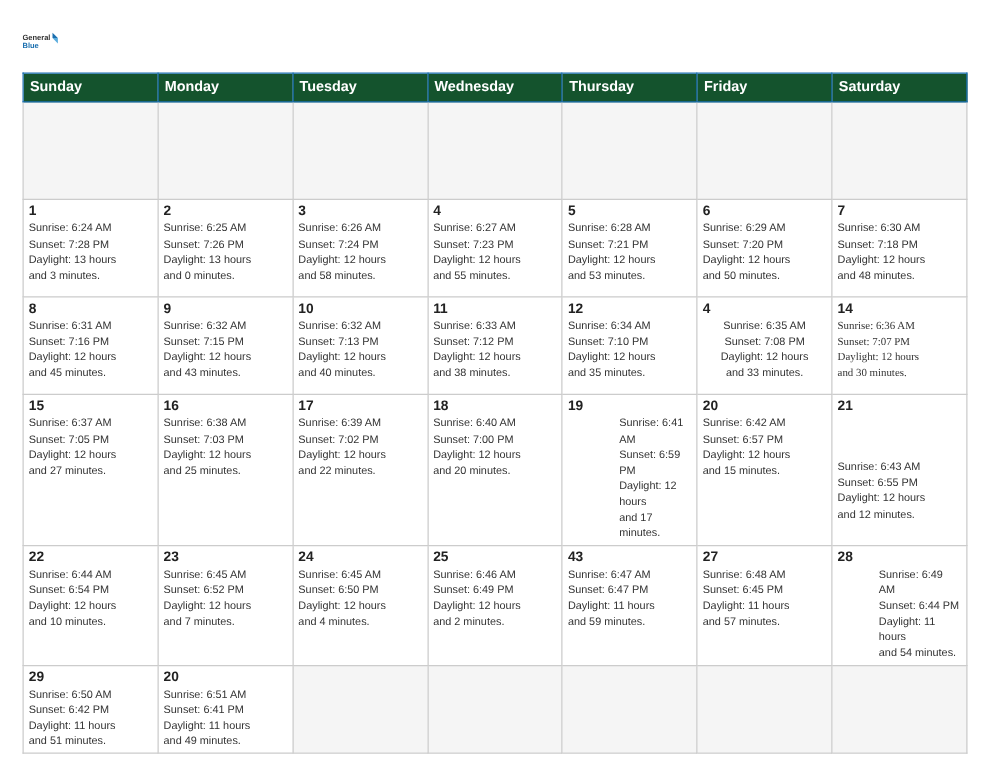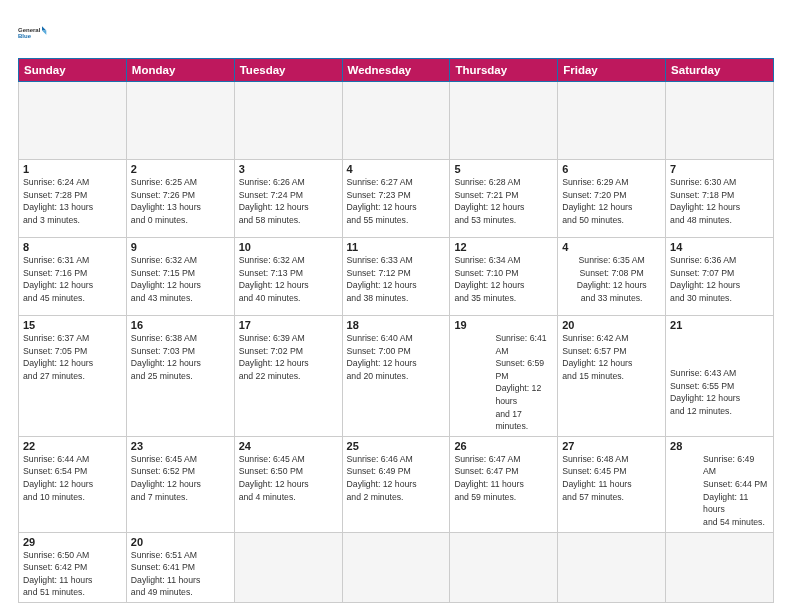--- a/index.html
+++ b/index.html
@@ -41,21 +41,21 @@
     }
     .subtitle {
       font-size: 13px;
       color: #555;
     }
     .calendar {
       width: 100%;
       border-collapse: collapse;
     }
     .calendar th {
-      background: #be185d;
+      background: #14532d;
       color: #fff;
       font-size: 11.5px;
       font-weight: bold;
       padding: 5px 5px;
       text-align: left;
       border: 1px solid #1a6faf;
     }
     .calendar td {
       border: 1px solid #ccc;
       vertical-align: top;
@@ -217,21 +217,21 @@
           </td>
           <td>
             <span class="day-num">4</span>
             <div class="day-info" style="white-space: pre-line; text-align: center;">Sunrise: 6:35 AM
 Sunset: 7:08 PM
 Daylight: 12 hours
 and 33 minutes.</div>
           </td>
           <td>
             <span class="day-num">14</span>
-            <div class="day-info" style="white-space: pre-line;">Sunrise: 6:36 AM
+            <div class="day-info" style="white-space: pre-line; font-family: Liberation Serif, serif;">Sunrise: 6:36 AM
 Sunset: 7:07 PM
 Daylight: 12 hours
 and 30 minutes.</div>
           </td>
         </tr>
         <tr class="week-row">
           <td>
             <span class="day-num">15</span>
             <div class="day-info" style="white-space: pre-line;">Sunrise: 6:37 AM
 Sunset: 7:05 PM
@@ -304,21 +304,21 @@
 and 4 minutes.</div>
           </td>
           <td>
             <span class="day-num">25</span>
             <div class="day-info" style="white-space: pre-line;">Sunrise: 6:46 AM
 Sunset: 6:49 PM
 Daylight: 12 hours
 and 2 minutes.</div>
           </td>
           <td>
-            <span class="day-num">26</span>
+            <span class="day-num">43</span>
             <div class="day-info" style="white-space: pre-line;">Sunrise: 6:47 AM
 Sunset: 6:47 PM
 Daylight: 11 hours
 and 59 minutes.</div>
           </td>
           <td>
             <span class="day-num">27</span>
             <div class="day-info" style="white-space: pre-line;">Sunrise: 6:48 AM
 Sunset: 6:45 PM
 Daylight: 11 hours

